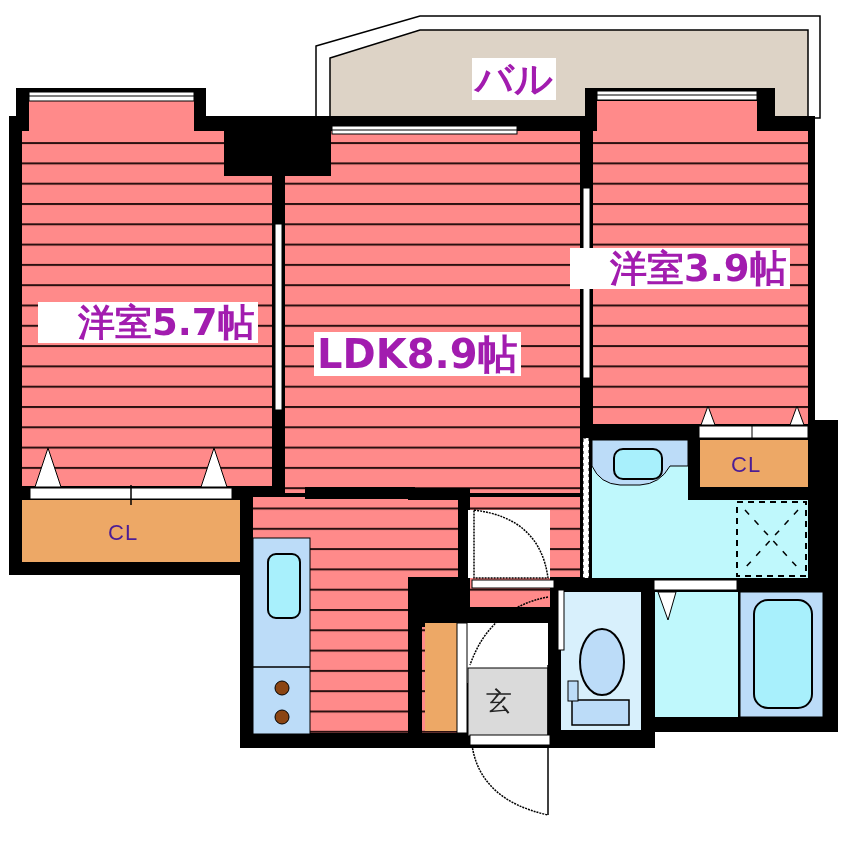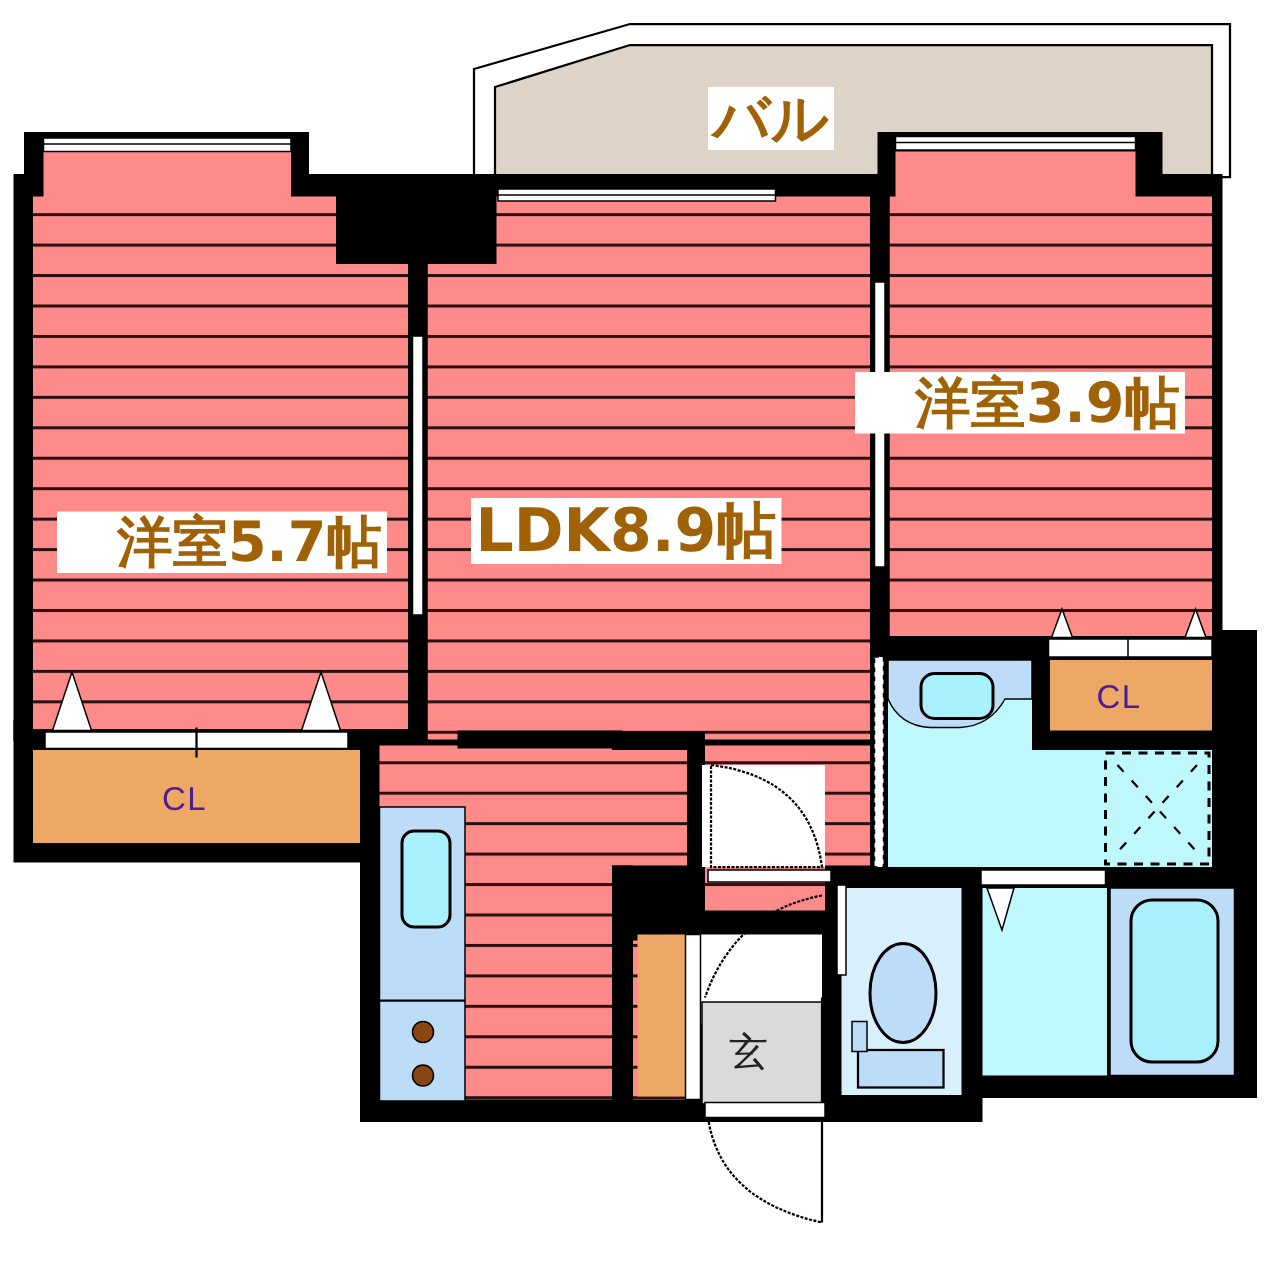--- a/index.html
+++ b/index.html
@@ -1,18 +1,18 @@
 <!DOCTYPE html>
 <html><head>
 <meta charset="utf-8">
 <style>
   html, body { margin: 0; padding: 0; background: #ffffff; }
   body { width: 846px; height: 846px; overflow: hidden; position: relative; font-family: "DejaVu Sans", sans-serif; }
   #plan { position: absolute; left: 0; top: 0; width: 846px; height: 846px; }
-  .label { position: absolute; background: #ffffff; color: #a16207; font-weight: bold; line-height: 1; white-space: nowrap; padding: 2px 3px; font-family: "DejaVu Sans", sans-serif; }
+  .label { position: absolute; background: #ffffff; color: #a21caf; font-weight: bold; line-height: 1; white-space: nowrap; padding: 2px 3px; font-family: "DejaVu Sans", sans-serif; }
   .lbl-big { font-size: 40px; }
   .lbl-room { font-size: 37px; padding-left: 40px; }
   .lbl-cl { position: absolute; font-size: 22px; color: #4c1d95; font-family: "Liberation Sans", sans-serif; letter-spacing: 1px; }
   .lbl-gen { position: absolute; font-size: 26px; color: #222; font-family: "DejaVu Sans", sans-serif; }
 </style>
 </head>
 <body>
 
 <svg id="plan" viewBox="0 0 846 846" xmlns="http://www.w3.org/2000/svg">
   <defs>
@@ -142,19 +142,19 @@
     <path d="M548,597 Q490,608 470,665" fill="none" stroke="#000" stroke-width="1.5" stroke-dasharray="2,1"></path>
     <rect x="468" y="668" width="80" height="68" fill="#dadada" stroke="#000" stroke-width="1"></rect>
     <rect x="425" y="623" width="32" height="108" fill="#eda866"></rect>
     <rect x="457" y="623" width="10" height="110" fill="#fff" stroke="#000" stroke-width="1"></rect>
     <line x1="548" y1="665" x2="548" y2="815" stroke="#000" stroke-width="1.5"></line>
     <rect x="470" y="735" width="80" height="10" fill="#fff" stroke="#000" stroke-width="1"></rect>
     <path d="M472,745 Q480,800 548,815" fill="none" stroke="#000" stroke-width="1.5" stroke-dasharray="2,1"></path>
   </g>
 </svg>
 
-<div class="label lbl-room" style="left:38px; top:302px;margin-top:39px;">洋室5.7帖</div>
+<div class="label lbl-room" style="left:38px; top:302px;">洋室5.7帖</div>
 <div class="label lbl-big" style="left:314px; top:332px;">LDK8.9帖</div>
 <div class="label lbl-room" style="left:570px; top:248px;">洋室3.9帖</div>
 <div class="label lbl-big" style="left:472px; top:58px; font-size:38px;">バル</div>
 <div class="lbl-cl" style="left:108px; top:520px;">CL</div>
 <div class="lbl-cl" style="left:731px; top:452px;">CL</div>
 <div class="lbl-gen" style="left:486px; top:684px;">玄</div>
 
 </body></html>

